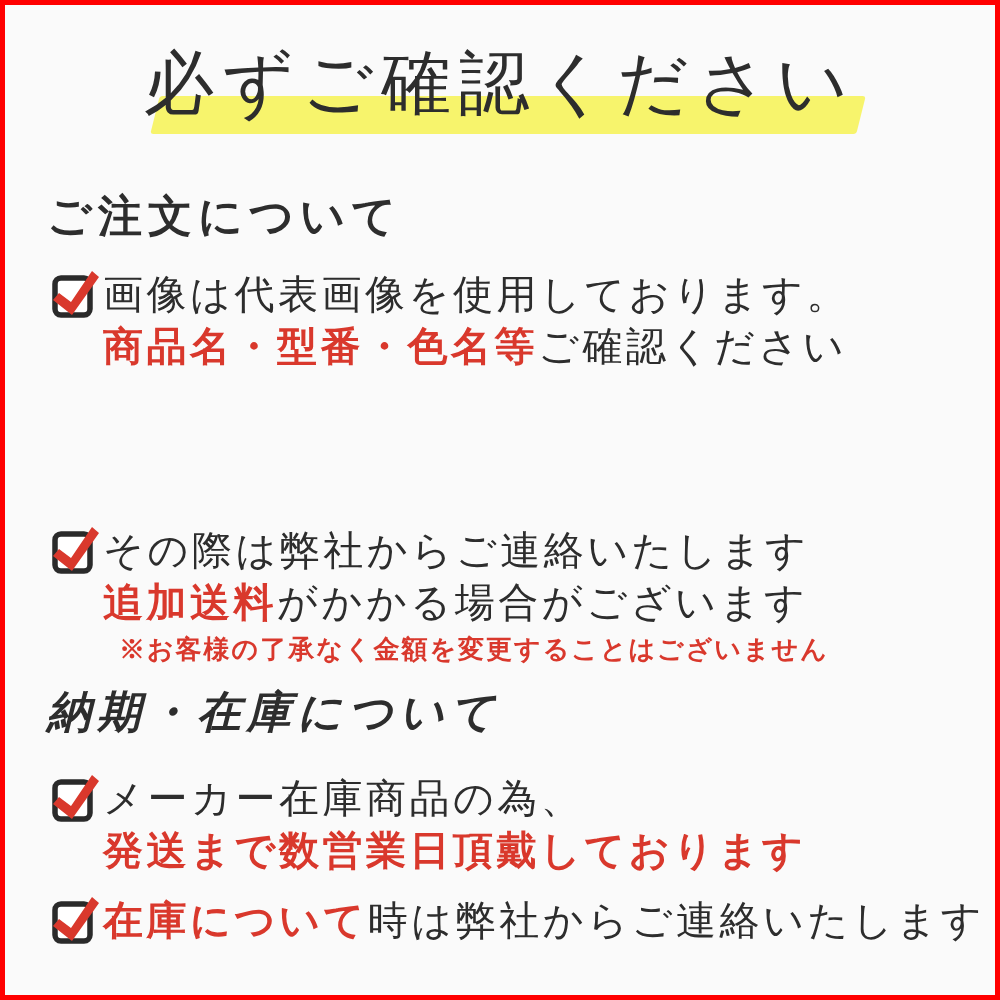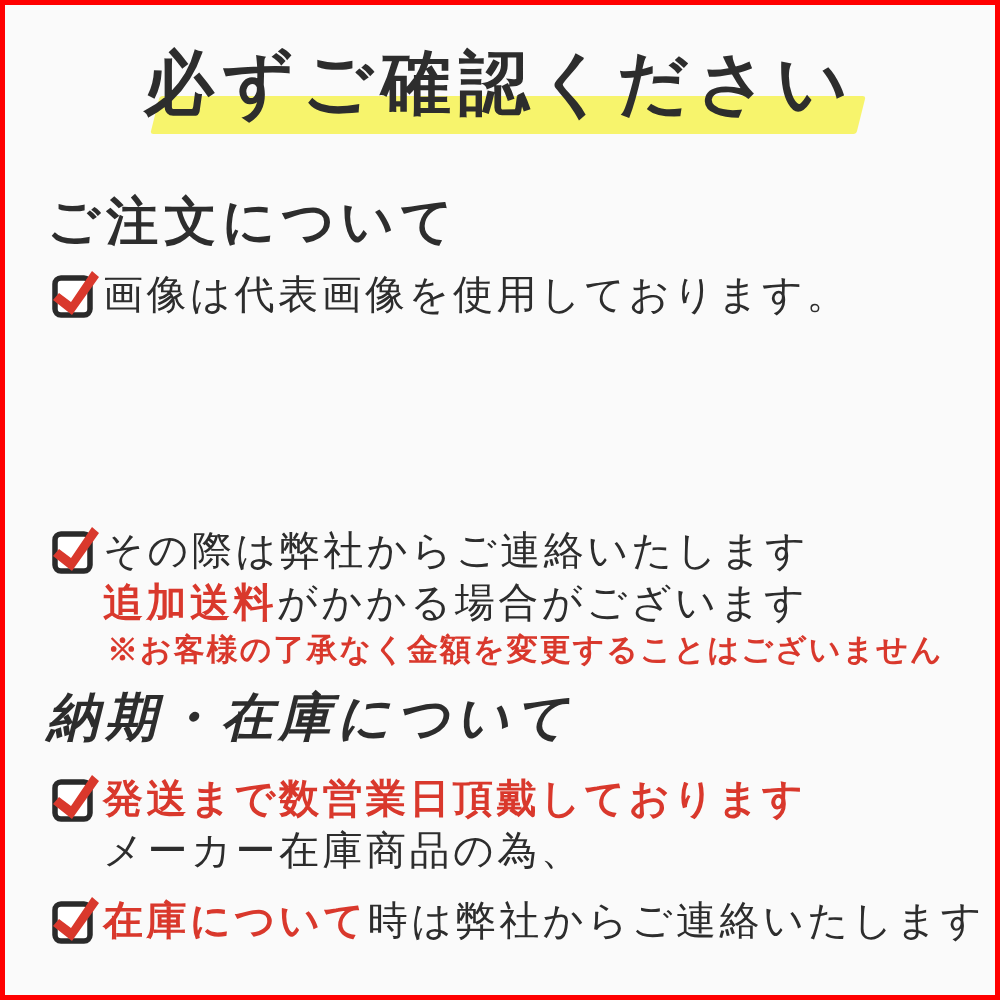--- a/index.html
+++ b/index.html
@@ -26,47 +26,47 @@
   .title-wrap{position:absolute;left:0;top:0;width:100%;height:150px;}
   .title-highlight{
     position:absolute;left:150px;top:91px;width:706px;height:38px;
     background:var(--highlight-yellow);
     transform:skewX(-14deg);
     border-radius:3px;
   }
   .title{
     position:absolute;left:0;top:44px;width:100%;margin:0;
     text-align:center;
-    font-size:70px;font-weight:bold;line-height:1.0;
+    font-size:70px;font-weight:normal;line-height:1.0;
     letter-spacing:8px;color:var(--text-dark);
   }
   
   .section-heading{
     position:absolute;left:42px;margin:0;
-    font-size:52px;font-weight:bold;line-height:1.1;
+    font-size:44px;font-weight:bold;line-height:1.1;
     letter-spacing:6px;color:var(--text-dark);
   }
   .heading-order{top:188px;}
   .heading-stock{top:684px;font-style:italic;}
   
   .item{position:absolute;left:46px;display:flex;align-items:flex-start;}
   .cb{width:50px;height:50px;flex:0 0 50px;margin-top:0;margin-right:2px;}
   .cb-box{fill:#ffffff;stroke:var(--checkbox-stroke);stroke-width:5.5;}
   .cb-check{fill:var(--accent-red);}
   .item-text{margin:0;padding:0;}
   .line{
     margin:0;white-space:nowrap;
     font-size:40px;line-height:52px;letter-spacing:3.5px;
     color:var(--text-dark);
   }
   .seg-black{color:var(--text-dark);font-weight:normal;}
   .seg-red{color:var(--accent-red);font-weight:bold;}
   .note{
-    margin:4px 0 0 4px;white-space:nowrap;
-    font-size:31px;line-height:34px;letter-spacing:2px;
+    margin:4px 0 0 16px;white-space:nowrap;
+    font-size:26px;line-height:34px;letter-spacing:2px;
     font-weight:bold;color:var(--accent-red);
   }
   .item-1{top:264px;}
   .item-2{top:388px;}
   .item-3{top:520px;}
   .item-4{top:768px;}
   .item-5{top:890px;}
 </style>
 </head>
 <body>
@@ -80,20 +80,21 @@
 
   <h2 class="section-heading heading-order">ご注文について</h2>
 
   <div class="item item-1">
     <svg class="cb" viewBox="0 0 50 50">
       <rect class="cb-box" x="4" y="9" width="35" height="37" rx="6"></rect>
       <polygon class="cb-check" points="8,24 20,33 41,2 48,8 21,46 2,31"></polygon>
     </svg>
     <div class="item-text">
       <p class="line"><span class="seg-black">画像は代表画像を使用しております。</span></p>
+      <p class="line"><span class="seg-red">商品名・型番・色名等</span><span class="seg-black">ご確認ください</span></p>
     </div>
   </div>
 
 
   <div class="item item-3">
     <svg class="cb" viewBox="0 0 50 50">
       <rect class="cb-box" x="4" y="9" width="35" height="37" rx="6"></rect>
       <polygon class="cb-check" points="8,24 20,33 41,2 48,8 21,46 2,31"></polygon>
     </svg>
     <div class="item-text">
@@ -104,22 +105,22 @@
   </div>
 
   <h2 class="section-heading heading-stock">納期・在庫について</h2>
 
   <div class="item item-4">
     <svg class="cb" viewBox="0 0 50 50">
       <rect class="cb-box" x="4" y="9" width="35" height="37" rx="6"></rect>
       <polygon class="cb-check" points="8,24 20,33 41,2 48,8 21,46 2,31"></polygon>
     </svg>
     <div class="item-text">
+      <p class="line"><span class="seg-black">メーカー在庫商品の為、</span></p>
       <p class="line"><span class="seg-red">発送まで数営業日頂戴しております</span></p>
-      <p class="line"><span class="seg-black">メーカー在庫商品の為、</span></p>
     </div>
   </div>
 
   <div class="item item-5">
     <svg class="cb" viewBox="0 0 50 50">
       <rect class="cb-box" x="4" y="9" width="35" height="37" rx="6"></rect>
       <polygon class="cb-check" points="8,24 20,33 41,2 48,8 21,46 2,31"></polygon>
     </svg>
     <div class="item-text">
       <p class="line"><span class="seg-red">在庫について</span><span class="seg-black">時は弊社からご連絡いたします</span></p>

